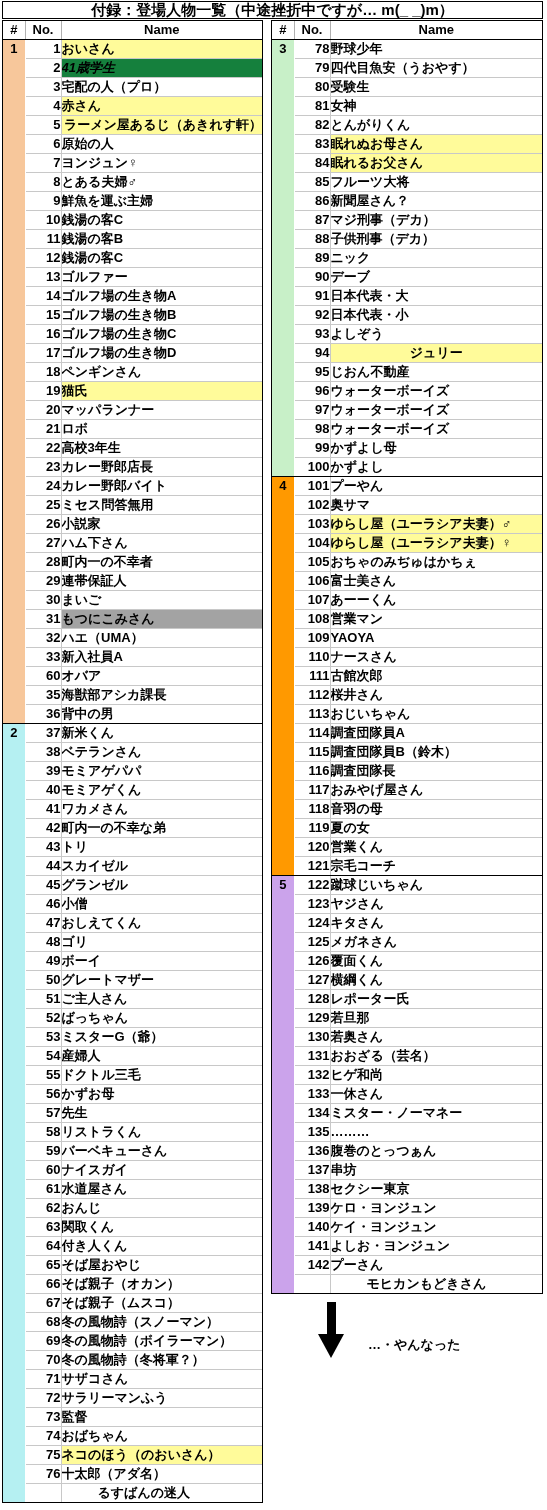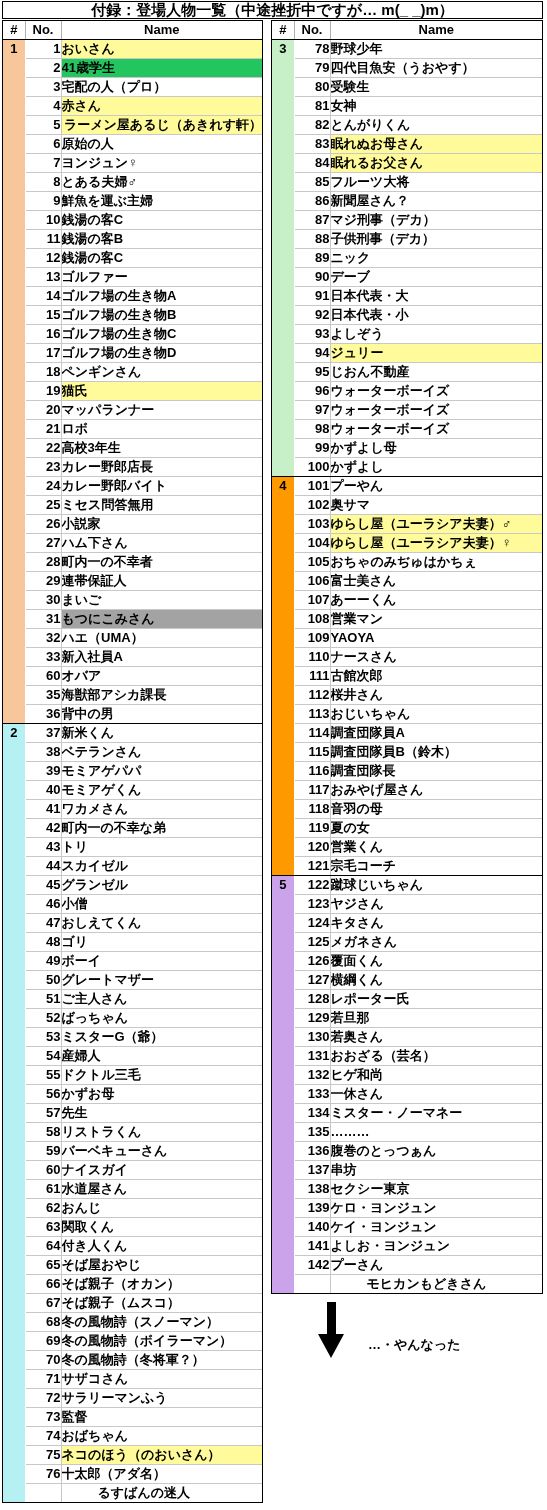--- a/index.html
+++ b/index.html
@@ -178,21 +178,21 @@
       </thead>
       <tbody id="body-left">
           <tr>
             <td class="grp" style="background: rgb(247, 199, 155);">1</td>
             <td class="no">1</td>
             <td class="nm" style="background: rgb(255, 251, 154);">おいさん</td>
           </tr>
           <tr>
             <td class="grp" style="background: rgb(247, 199, 155);"></td>
             <td class="no">2</td>
-            <td class="nm" style="background: #22c55e;">41歳学生</td>
+            <td class="nm" style="background: #15803d; font-style: italic;">41歳学生</td>
           </tr>
           <tr>
             <td class="grp" style="background: rgb(247, 199, 155);"></td>
             <td class="no">3</td>
             <td class="nm">宅配の人（プロ）</td>
           </tr>
           <tr>
             <td class="grp" style="background: rgb(247, 199, 155);"></td>
             <td class="no">4</td>
             <td class="nm" style="background: rgb(255, 251, 154);">赤さん</td>
@@ -657,21 +657,21 @@
             <td class="nm">日本代表・小</td>
           </tr>
           <tr>
             <td class="grp" style="background: rgb(200, 240, 200);"></td>
             <td class="no">93</td>
             <td class="nm">よしぞう</td>
           </tr>
           <tr>
             <td class="grp" style="background: rgb(200, 240, 200);"></td>
             <td class="no">94</td>
-            <td class="nm" style="background: rgb(255, 251, 154);">ジュリー</td>
+            <td class="nm" style="background: rgb(255, 251, 154); text-align: center;">ジュリー</td>
           </tr>
           <tr>
             <td class="grp" style="background: rgb(200, 240, 200);"></td>
             <td class="no">95</td>
             <td class="nm">じおん不動産</td>
           </tr>
           <tr>
             <td class="grp" style="background: rgb(200, 240, 200);"></td>
             <td class="no">96</td>
             <td class="nm">ウォーターボーイズ</td>

